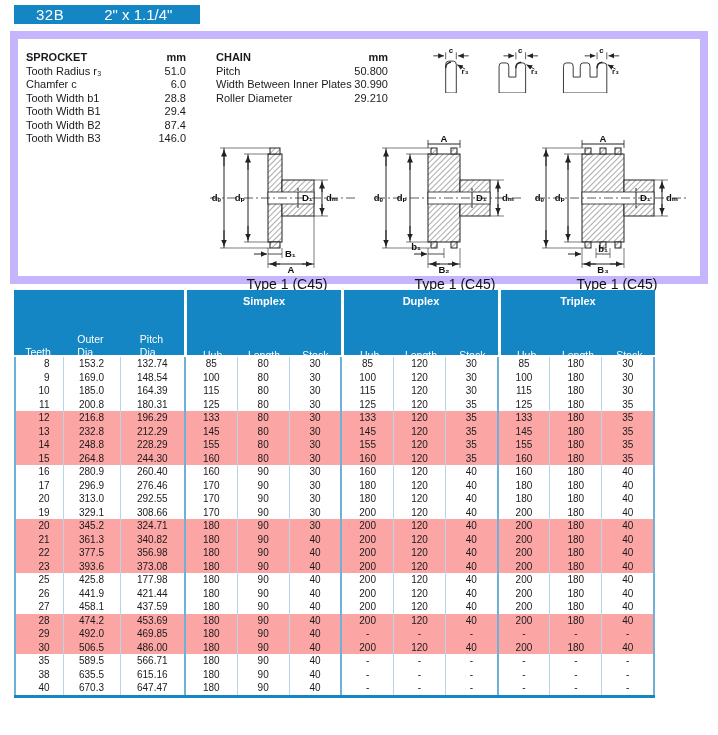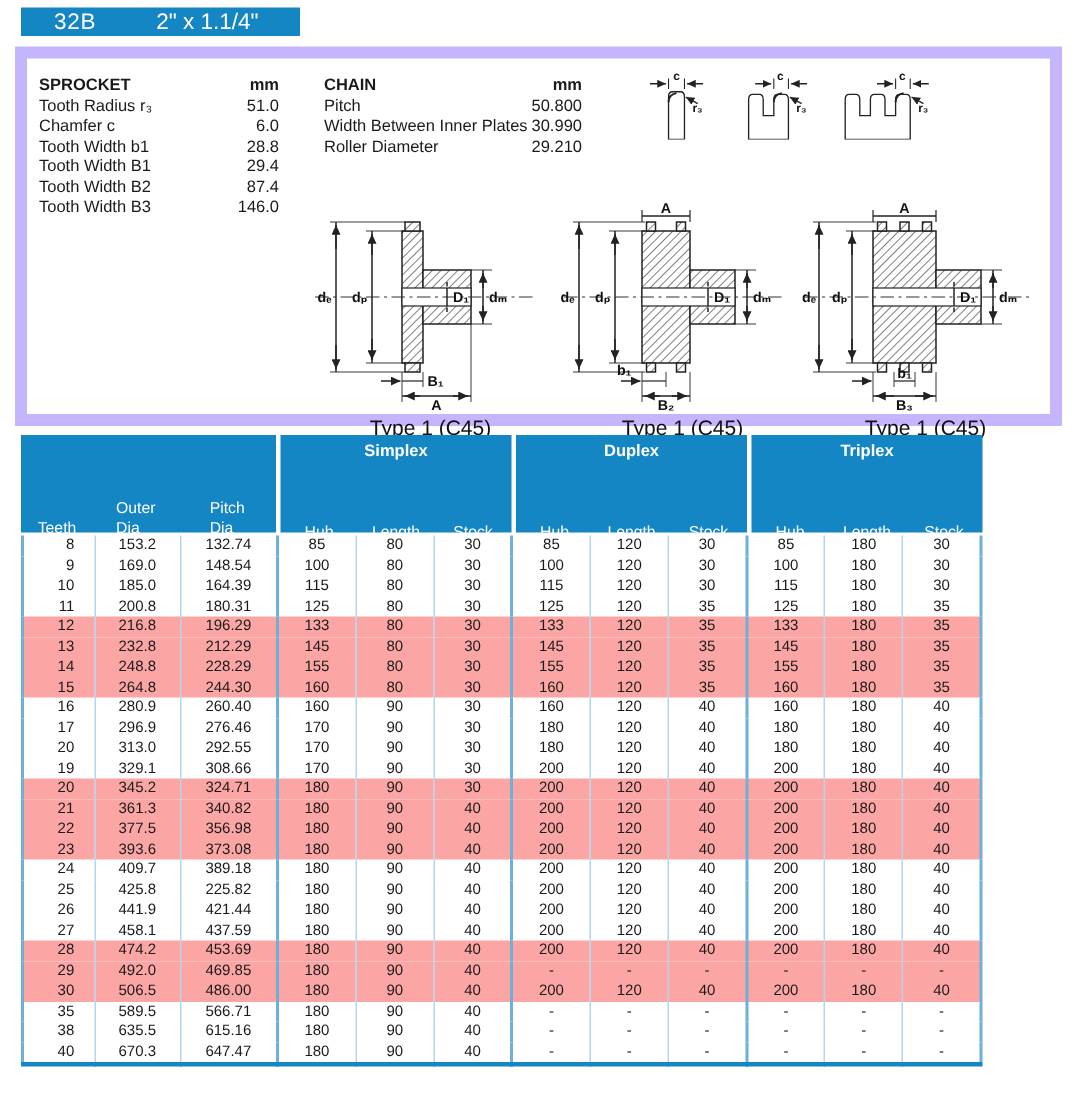--- a/index.html
+++ b/index.html
@@ -602,37 +602,23 @@
             <td>90</td>
             <td>40</td>
             <td class="gs">200</td>
             <td>120</td>
             <td>40</td>
             <td class="gs">200</td>
             <td>180</td>
             <td>40</td>
           </tr>
           <tr>
-            <td>24</td>
-            <td>409.7</td>
-            <td>389.18</td>
-            <td class="gs">180</td>
-            <td>90</td>
-            <td>40</td>
-            <td class="gs">200</td>
-            <td>120</td>
-            <td>40</td>
-            <td class="gs">200</td>
-            <td>180</td>
-            <td>40</td>
-          </tr>
-          <tr>
             <td>25</td>
             <td>425.8</td>
-            <td>225.82</td>
+            <td>177.98</td>
             <td class="gs">180</td>
             <td>90</td>
             <td>40</td>
             <td class="gs">200</td>
             <td>120</td>
             <td>40</td>
             <td class="gs">200</td>
             <td>180</td>
             <td>40</td>
           </tr>

